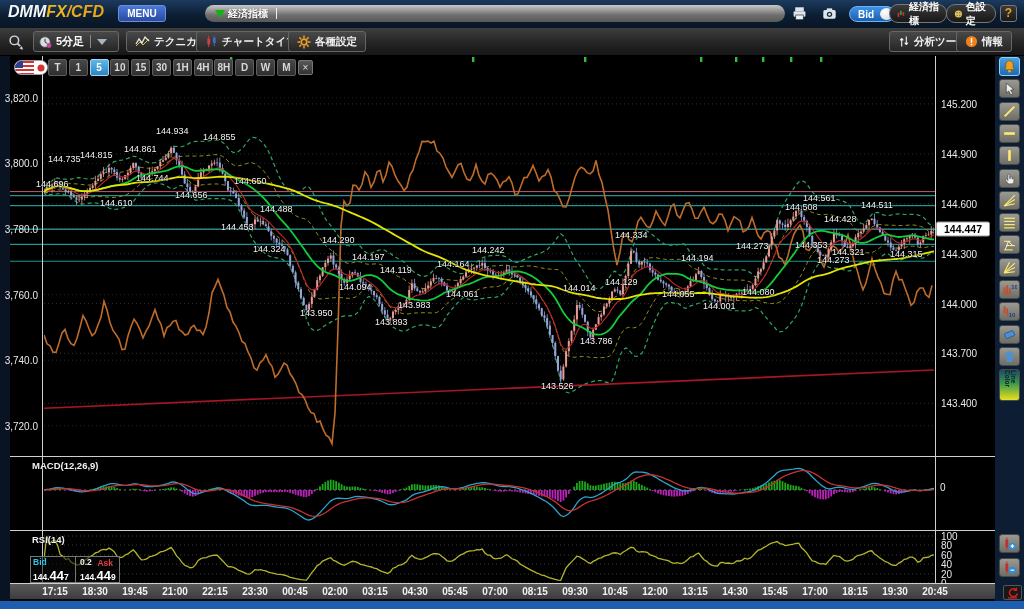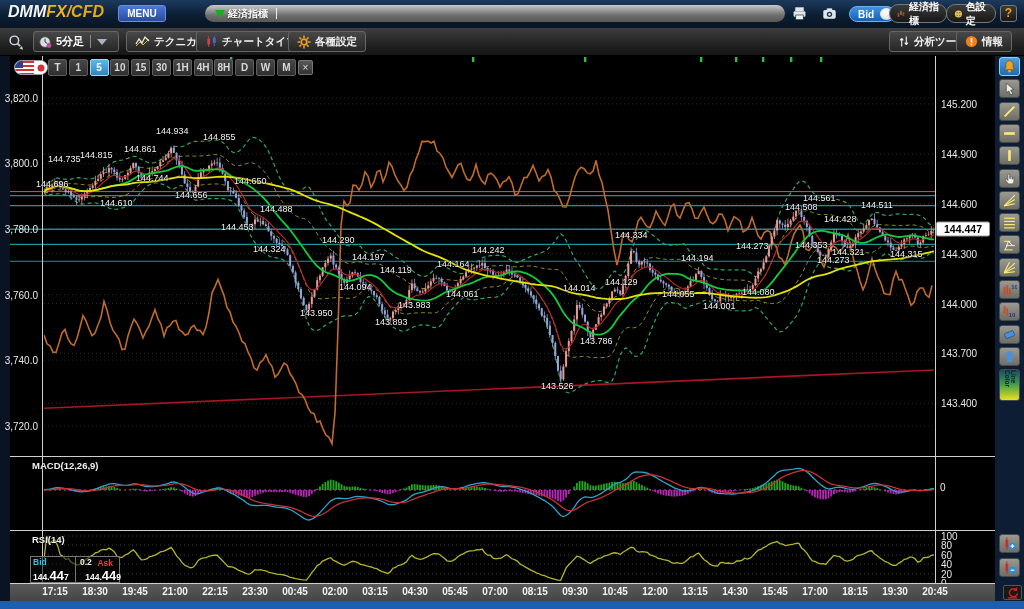--- a/index.html
+++ b/index.html
@@ -74,23 +74,23 @@
                line-height:13px; cursor:pointer; }
   
   .bidask { position:absolute; left:30px; top:556px; width:90px; height:27px; z-index:15;
             background:rgba(10,10,10,.55); border:1px solid #777; display:grid;
             grid-template-columns:44px 46px; grid-template-rows:11px 15px; font-weight:bold; }
   .bidask .b-l { color:#2fc4e8; font-size:8.5px; padding-left:2px; }
   .bidask .b-s { color:#eee; font-size:8.5px; text-align:left; border-left:1px solid #777; padding-left:4px; }
   .bidask .b-a { color:#e04040; font-size:8.5px; position:absolute; right:6px; top:1px; }
   .bidask .val { color:#fff; font-size:8.5px; white-space:nowrap; padding-left:2px; }
   .bidask .val .big { font-size:13px; }
-  .bidask .v2 { border-left:1px solid #777; padding-left:4px;text-align:right; }
+  .bidask .v2 { border-left:1px solid #777; padding-left:4px; }
   
-  .timebar { position:absolute; left:10px; top:584px; width:986px; height:24px;
+  .timebar { position:absolute; left:10px; top:584px; width:986px; height:15px;
              background:linear-gradient(#5a5a5a,#3c3c3c); z-index:12; }
   .time-label { position:absolute; top:2px; color:#f2f2f2; font-size:10px; font-weight:bold; transform:translateX(-50%); }
   .bottom-edge { position:absolute; left:0; top:601px; width:1024px; height:8px; background:#1d5fae; z-index:30; }
   
   .sidebar { position:absolute; left:995px; top:28px; width:29px; height:573px; background:#0d1d33; z-index:25; }
   .chartnum-btn { position:absolute; left:5px; top:4px; width:19px; height:16px; background:#000; border:2px solid #e8e8e8;
                   border-radius:3px; color:#fff; font-size:10px; font-weight:bold; text-align:center; line-height:12px; cursor:pointer; }
   .side-btn { position:absolute; left:4px; width:21px; height:19px; border-radius:3px;
               background:linear-gradient(#9a9a92,#6e6e66); border:1px solid #4a4a44;
               display:flex; align-items:center; justify-content:center; cursor:pointer; }

